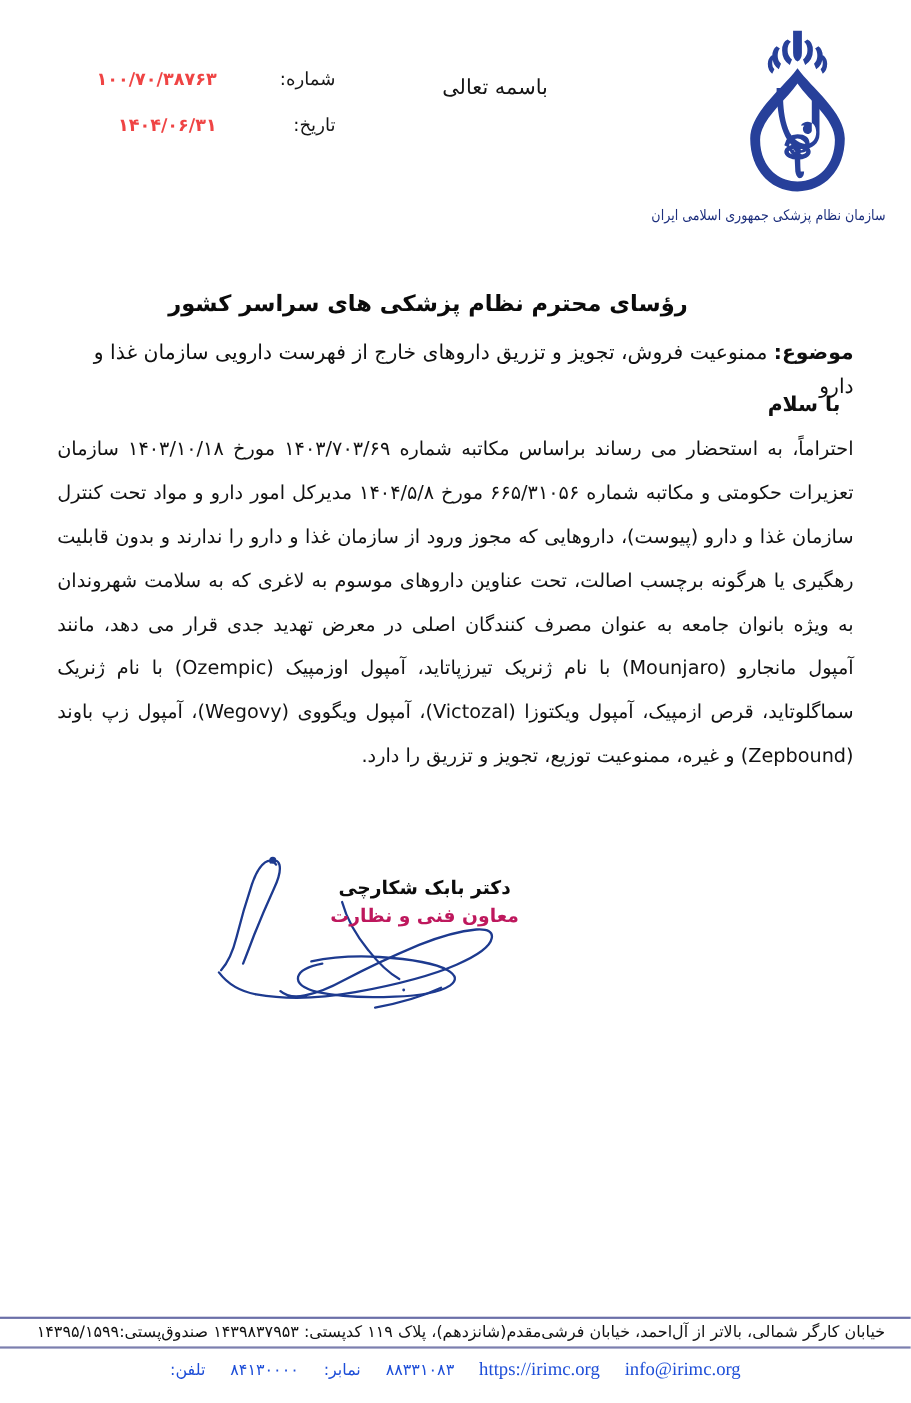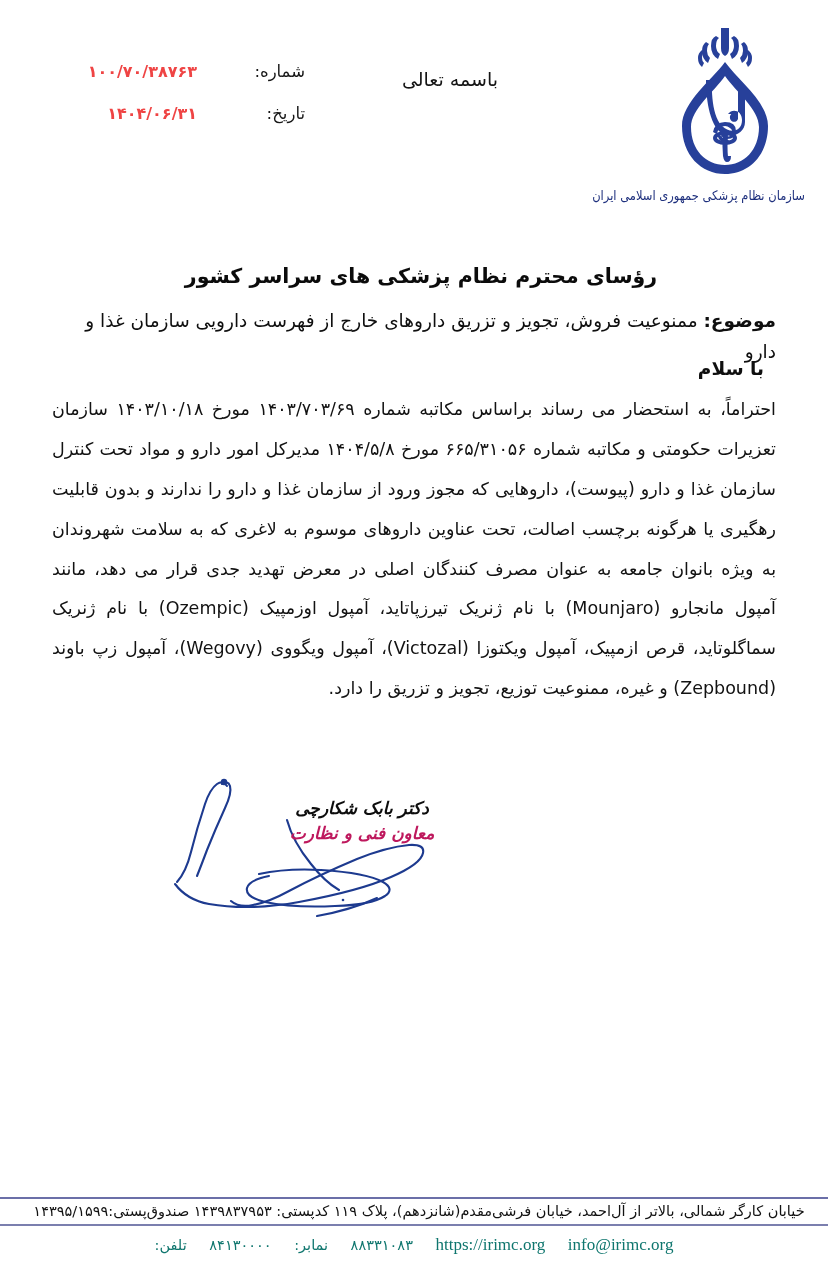--- a/index.html
+++ b/index.html
@@ -95,21 +95,20 @@
   .addressee {
     position: absolute;
     top: 264px;
     left: 0;
     width: 778px;
     text-align: center;
     font-size: 20.5px;
     font-weight: bold;
     color: #0b0b0b;
     letter-spacing: -0.2px;
-    padding-left: 32px;
   }
   .subject-line {
     position: absolute;
     top: 305px;
     right: 52px;
     width: 724px;
     text-align: right;
     font-size: 18.5px;
     color: #0f0f0f;
     line-height: 1.7;
@@ -147,24 +146,23 @@
     margin: 0;
   }
   .closing-par {
     margin-top: 0;
   }
 
   
   .signature-block {
     position: absolute;
     top: 778px;
-    left: 167px;
+    left: 191px;
     width: 390px;
     height: 150px;
-    font-style: italic;
   }
   .sig-names {
     position: absolute;
     top: 18px;
     left: 100px;
     width: 190px;
     text-align: center;
     direction: rtl;
     z-index: 3;
   }
@@ -213,21 +211,21 @@
     font-size: 14.5px;
     color: #111111;
     white-space: nowrap;
     letter-spacing: -0.1px;
   }
   .footer-contact {
     padding-top: 9px;
     text-align: center;
     direction: rtl;
     font-size: 14.5px;
-    color: #0f766e;
+    color: #1d4ed8;
     white-space: nowrap;
   }
   .footer-contact .seg {
     margin: 0 9px;
   }
   .footer-contact .ltr {
     direction: ltr;
     unicode-bidi: isolate;
     font-family: "Liberation Serif", serif;
     font-size: 17px;

